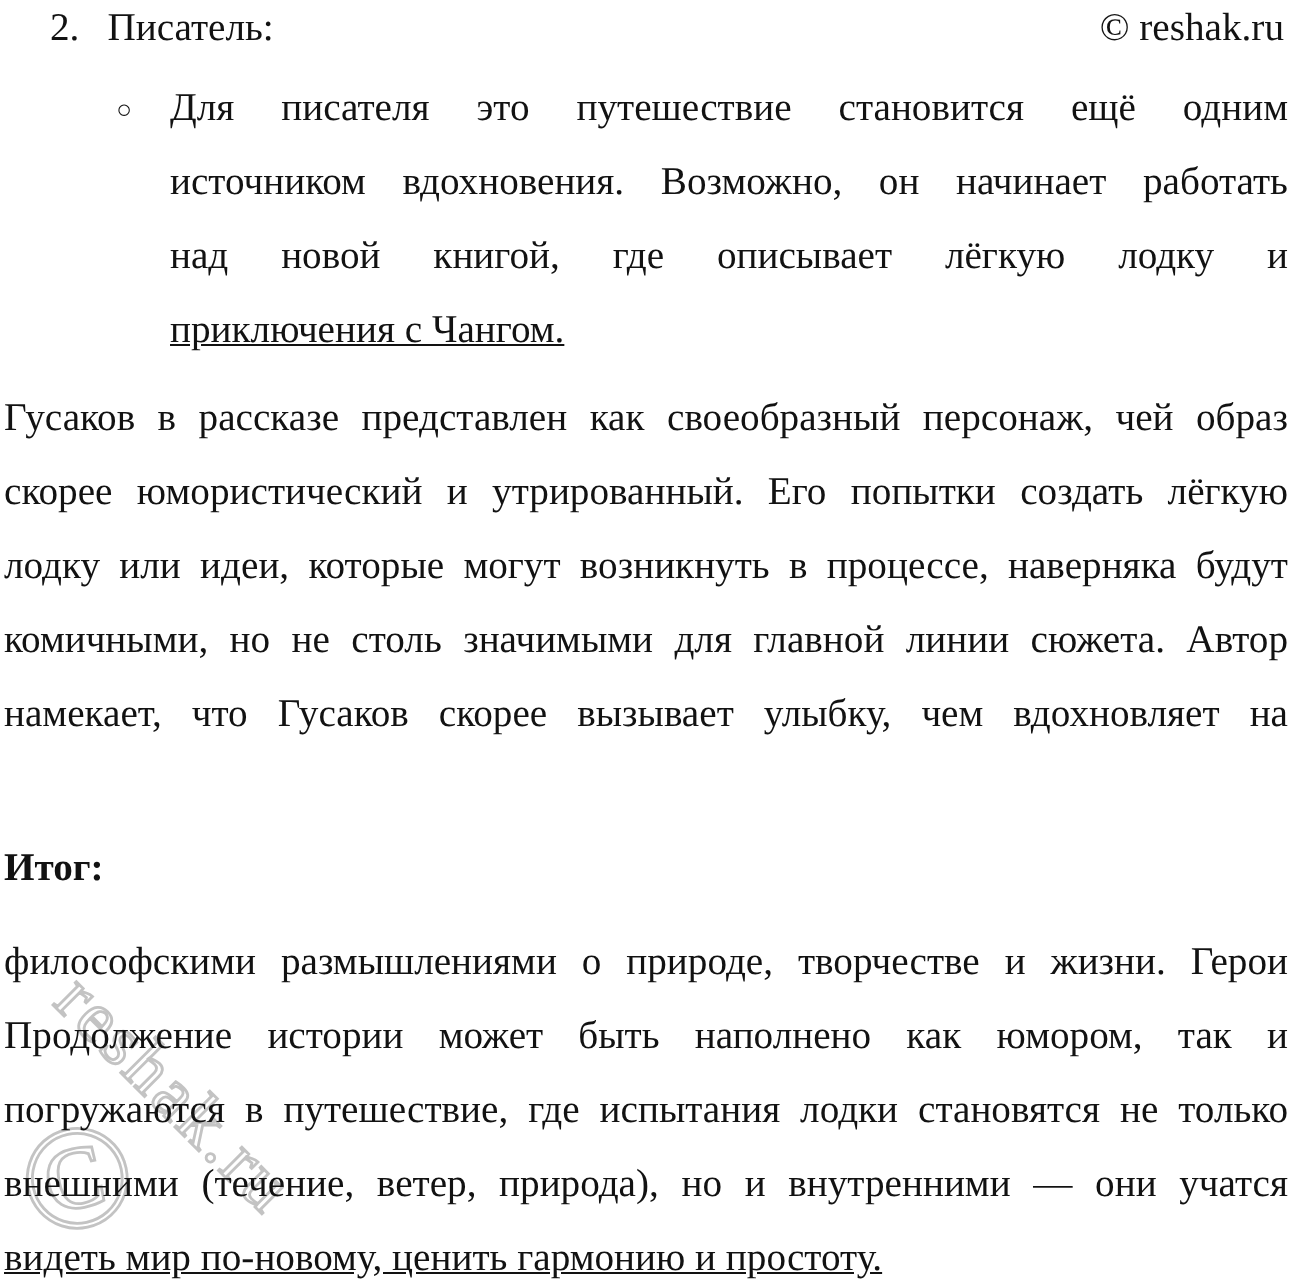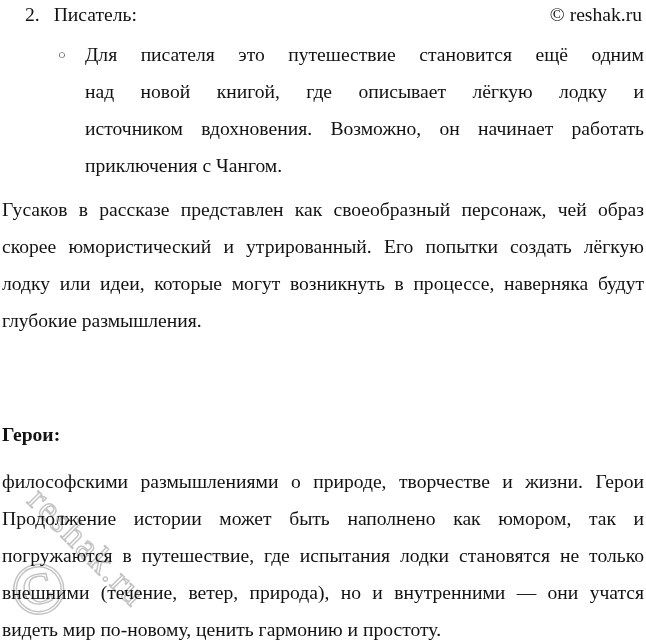--- a/index.html
+++ b/index.html
@@ -57,21 +57,21 @@
   .para-1 { top: 191px; }
   .para-2 { top: 463px; }
   .line {
     height: 37px;
     line-height: 37px;
     white-space: normal;
     overflow: hidden;
     text-align: justify;
     text-align-last: justify;
   }
-  .line.last { text-align-last: left; }
+  .line.last { text-align-last: left; text-decoration: underline; }
   .subheading {
     position: absolute;
     left: 2px;
     top: 416px;
     height: 37px;
     line-height: 37px;
     font-weight: bold;
   }
 </style>
 </head>
@@ -89,34 +89,35 @@
     <div class="header-row">
       <span class="list-number">2.</span>
       <span class="section-title">Писатель:</span>
       <span class="copyright">© reshak.ru</span>
     </div>
 
     <div class="bullet-item">
       <span class="bullet-marker">○</span>
       <div class="bullet-text">
         <div class="line">Для писателя это путешествие становится ещё одним</div>
+        <div class="line">источником вдохновения. Возможно, он начинает работать</div>
         <div class="line">над новой книгой, где описывает лёгкую лодку и</div>
-        <div class="line">источником вдохновения. Возможно, он начинает работать</div>
         <div class="line last">приключения с Чангом.</div>
       </div>
     </div>
 
     <div class="para para-1">
       <div class="line">Гусаков в рассказе представлен как своеобразный персонаж, чей образ</div>
       <div class="line">скорее юмористический и утрированный. Его попытки создать лёгкую</div>
       <div class="line">лодку или идеи, которые могут возникнуть в процессе, наверняка будут</div>
-      <div class="line last">глубокие размышления.</div>
+      <div class="line">комичными, но не столь значимыми для главной линии сюжета. Автор</div>
+      <div class="line">намекает, что Гусаков скорее вызывает улыбку, чем вдохновляет на</div>
     </div>
 
-    <div class="subheading">Герои:</div>
+    <div class="subheading">Итог:</div>
 
     <div class="para para-2">
       <div class="line">философскими размышлениями о природе, творчестве и жизни. Герои</div>
       <div class="line">Продолжение истории может быть наполнено как юмором, так и</div>
       <div class="line">погружаются в путешествие, где испытания лодки становятся не только</div>
       <div class="line">внешними (течение, ветер, природа), но и внутренними — они учатся</div>
       <div class="line last">видеть мир по-новому, ценить гармонию и простоту.</div>
     </div>
 
   </div>

